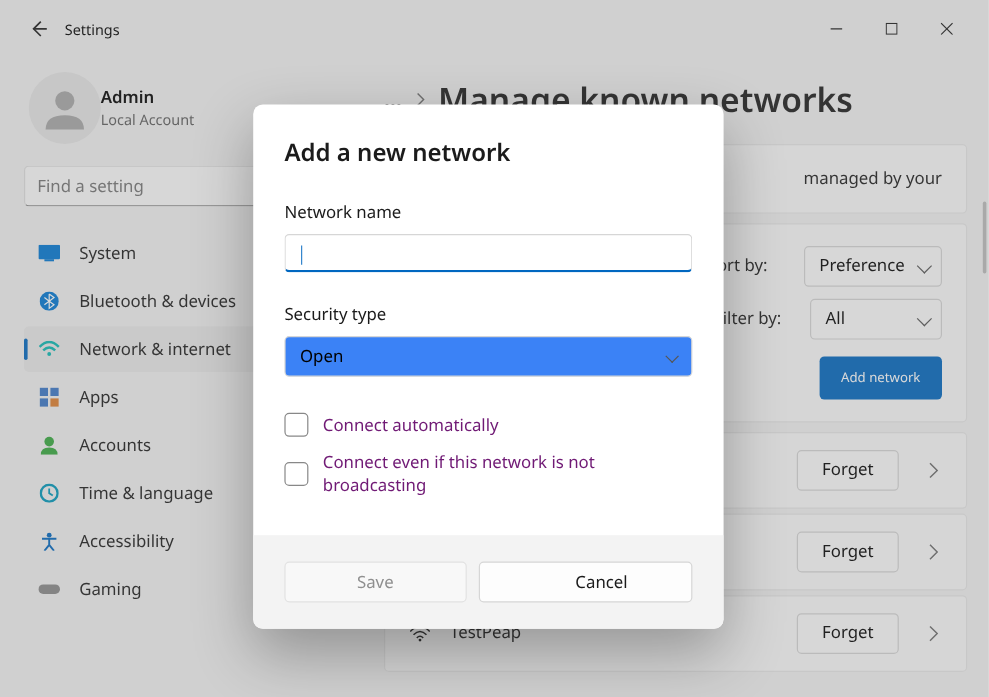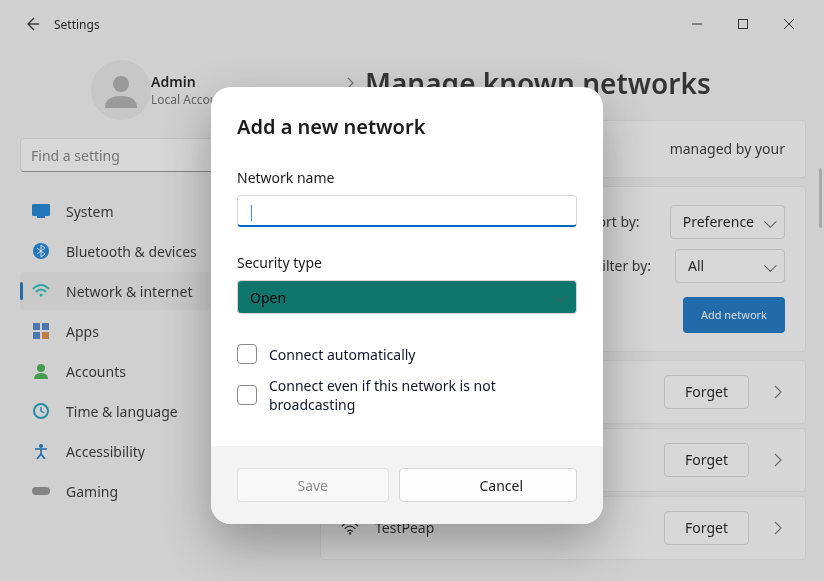--- a/index.html
+++ b/index.html
@@ -10,21 +10,21 @@
 .back-btn { width: 40px; height: 40px; display: flex; align-items: center; justify-content: center; border: none; background: transparent; cursor: pointer; }
 .app-title { font-size: 12px; color: #000; margin-left: 2px; }
 .win-controls { margin-left: auto; display: flex; gap: 0; }
 .win-btn { width: 46px; height: 32px; display: flex; align-items: center; justify-content: center; border: none; background: transparent; cursor: pointer; }
 
 
 .shell { display: flex; height: calc(100% - 48px); }
 .sidebar { width: 300px; padding: 0 4px 0 20px; }
 .main { flex: 1; padding: 0 18px 0 20px; position: relative; overflow: hidden; }
 
-.profile { display: flex; align-items: center; margin: 12px 0 18px 4px; justify-content: center; }
+.profile { display: flex; align-items: center; margin: 12px 0 18px 4px; }
 .avatar { width: 60px; height: 60px; border-radius: 50%; background: #e6e6e6; display: flex; align-items: center; justify-content: center; }
 .profile-name { font-size: 14px; font-weight: 600; color: #000; }
 .profile-sub { font-size: 12px; color: #5f5f5f; }
 
 .search-box { height: 34px; border: 1px solid #e0e0e0; border-bottom: 1px solid #8a8a8a; border-radius: 4px; background: #fdfdfd; padding: 0 10px; display: flex; align-items: center; margin-bottom: 20px; }
 .search-box input { border: none; outline: none; width: 100%; font-size: 14px; background: transparent; }
 
 .nav { display: flex; flex-direction: column; gap: 2px; }
 .nav-item { height: 38px; display: flex; align-items: center; gap: 16px; padding: 0 12px; border-radius: 4px; font-size: 14px; color: #1b1b1b; cursor: pointer; position: relative; }
 .nav-item.active { background: #eaeaea; }
@@ -49,28 +49,28 @@
 .net-name { font-size: 14px; color: #1b1b1b; flex: 1; }
 .ghost-btn { height: 34px; padding: 0 20px; border: 1px solid #d6d6d6; border-radius: 4px; background: #fdfdfd; font-size: 14px; cursor: pointer; }
 .chev-right { width: 26px; display: flex; align-items: center; justify-content: center; color: #6c6c6c; }
 
 .main-scroll { position: absolute; right: 2px; top: 120px; width: 3px; height: 60px; background: #bdbdbd; border-radius: 2px; }
 
 
 .scrim { position: absolute; inset: 0; background: rgba(120,120,120,0.28); }
 
 
-.dialog { position: absolute; left: 211px; top: 87px; width: 392px; background: #fff; border-radius: 20px; box-shadow: 0 20px 50px rgba(0,0,0,0.3); overflow: hidden; }
+.dialog { position: absolute; left: 211px; top: 87px; width: 392px; background: #fff; border-radius: 8px; box-shadow: 0 20px 50px rgba(0,0,0,0.3); overflow: hidden; }
 .dialog-body { padding: 26px 26px 20px; }
 .dialog-title { font-size: 20px; font-weight: 600; color: #1b1b1b; margin-bottom: 28px; }
 .field-label { font-size: 14px; color: #1b1b1b; margin-bottom: 8px; }
 .text-input { width: 100%; height: 32px; border: 1px solid #d6d6d6; border-bottom: 2px solid #0067c0; border-radius: 4px; padding: 0 10px; font-size: 14px; outline: none; margin-bottom: 26px; }
-.sec-combo { width: 100%; height: 34px; border: 1px solid #d6d6d6; border-radius: 4px; background: #0f766e; padding: 0 30px 0 12px; font-size: 14px; display: flex; align-items: center; position: relative; margin-bottom: 30px; }
+.sec-combo { width: 100%; height: 34px; border: 1px solid #d6d6d6; border-radius: 4px; background: #3b82f6; padding: 0 30px 0 12px; font-size: 14px; display: flex; align-items: center; position: relative; margin-bottom: 30px; }
 .sec-combo::after { content: ""; position: absolute; right: 14px; top: 14px; width: 7px; height: 7px; border-right: 1px solid #555; border-bottom: 1px solid #555; transform: rotate(45deg) translateY(-3px); }
-.check-row { display: flex; align-items: center; gap: 12px; font-size: 14px; color: #0f172a; margin-bottom: 12px; }
+.check-row { display: flex; align-items: center; gap: 12px; font-size: 14px; color: #701a75; margin-bottom: 12px; }
 .checkbox { width: 20px; height: 20px; border: 1px solid #888; border-radius: 4px; background: #fff; flex-shrink: 0; }
 .dialog-footer { background: #f3f3f3; padding: 22px 26px; display: flex; gap: 10px; }
 .dlg-btn { flex: 1; height: 34px; border-radius: 4px; font-size: 14px; cursor: pointer; }
 .dlg-btn.save { border: 1px solid #e2e2e2; background: #f8f8f8; color: #8f8f8f; }
 .dlg-btn.cancel { border: 1px solid #d6d6d6; background: #fdfdfd; color: #1b1b1b; padding-left: 27px; }
 
 .cursor-caret { color:#0067c0; font-weight:300; }
 </style>
 </head>
 <body>

